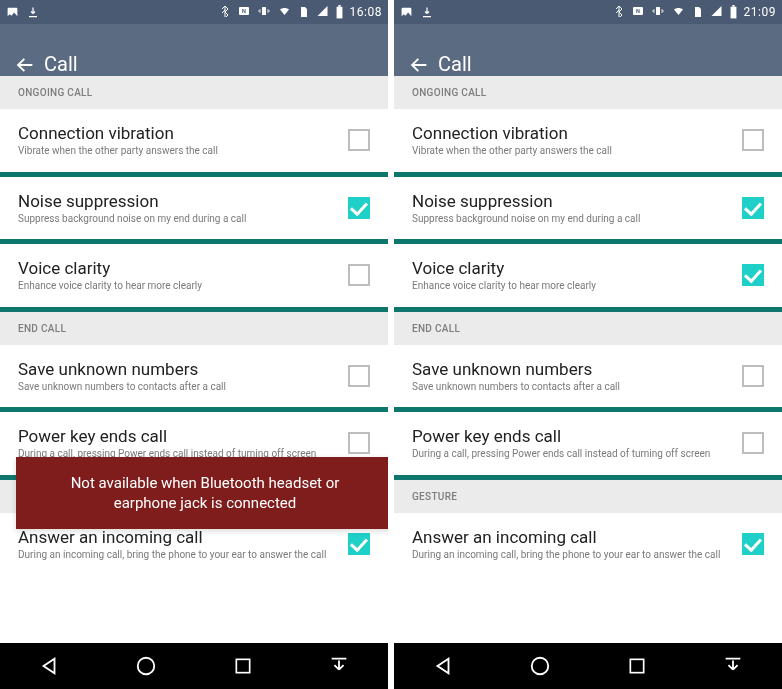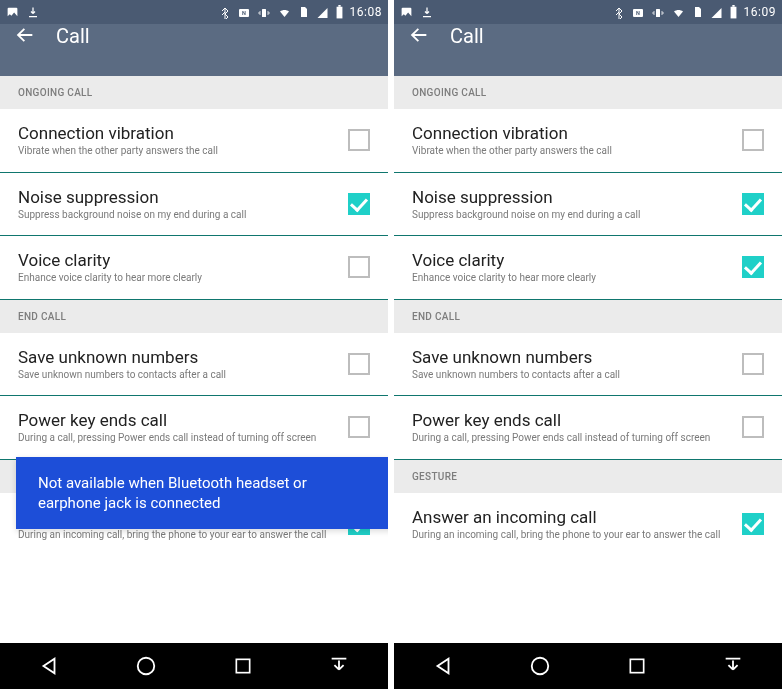--- a/index.html
+++ b/index.html
@@ -3,39 +3,39 @@
 <meta charset="utf-8">
 <style>
   * { margin: 0; padding: 0; box-sizing: border-box; }
   body { background: #fff; font-family: Roboto, Arial, sans-serif; width: 782px; height: 689px; overflow: hidden; position: relative; }
   .wrap { display: flex; width: 782px; height: 689px; }
   .screen { width: 388px; height: 689px; position: relative; display: flex; flex-direction: column; background: #fff; overflow: hidden; }
   .screen + .screen { margin-left: 6px; }
 
   .statusbar { height: 24px; background: #4a5a72; color: #fff; display: flex; align-items: center; justify-content: space-between; padding: 0 6px; font-size: 12px; }
   .status-left { display: flex; gap: 8px; align-items: center; }
-  .status-right { display: flex; gap: 6px; align-items: flex-end; }
+  .status-right { display: flex; gap: 6px; align-items: flex-start; }
   .status-right svg, .status-left svg { fill: #fff; }
   .clock { font-weight: 400; letter-spacing: .5px; }
 
-  .appbar { height: 52px; background: #5b6b82; color: #fff; display: flex; align-items: flex-start; padding: 0 14px; gap: 20px; }
+  .appbar { height: 52px; background: #5b6b82; color: #fff; display: flex; align-items: flex-end; padding: 0 14px; gap: 8px; }
   .appbar .title { font-size: 20px; font-weight: 400; }
 
   .content { flex: 1; overflow: hidden; position: relative; }
   .section-header { background: #ebebeb; color: #7d7d7d; font-size: 10px; font-weight: 500; padding: 11px 18px; letter-spacing: .3px; }
-  .row { display: flex; align-items: center; padding: 14px 18px 14px 18px; border-bottom: 1px solid #0f766e; background: #fff; }
+  .row { display: flex; align-items: center; padding: 14px 18px 14px 18px; border-bottom: 5px solid #0f766e; background: #fff; }
   .row:last-child { border-bottom: none; }
   .row .text { flex: 1; padding-right: 10px; }
   .row .title-t { font-size: 17px; color: #222; margin-bottom: 2px; }
   .row .sub { font-size: 10px; color: #7a7a7a; line-height: 1.25; }
   .chk { width: 22px; height: 22px; border: 2px solid #bdbdbd; background: #fff; flex-shrink: 0; position: relative; }
   .chk.checked { background: #1fd0c8; border-color: #1fd0c8; }
   .chk.checked::after { content: ""; position: absolute; left: 4px; top: 0px; width: 7px; height: 13px; border: solid #fff; border-width: 0 3px 3px 0; transform: rotate(42deg); }
 
-  .toast { position: absolute; left: 16px; right: -6px; bottom: 114px; background: #1d4ed8; color: #fff; font-size: 15px; padding: 16px 22px; line-height: 1.35; z-index: 5; box-shadow: 0 2px 6px rgba(0,0,0,.15); }
+  .toast { position: absolute; left: 16px; right: -6px; bottom: 114px; background: #7f1d1d; color: #fff; font-size: 15px; padding: 16px 22px; line-height: 1.35; z-index: 5; box-shadow: 0 2px 6px rgba(0,0,0,.15); text-align: center; }
 
   .navbar { height: 46px; background: #000; display: flex; align-items: center; justify-content: space-around; }
   .navbar svg { stroke: #fff; fill: none; stroke-width: 2; }
 
   .icon { display: inline-flex; }
 </style>
 </head>
 <body>
 
 <div class="wrap">
@@ -234,21 +234,21 @@
             <svg width="13" height="12" viewBox="0 0 24 24">
               <path d="M2 22h20L22 2z" fill="#fff"></path>
             </svg>
           </span>
         <span class="icon">
             <svg width="9" height="14" viewBox="0 0 12 24">
               <rect x="1" y="3" width="10" height="20" fill="#fff"></rect>
               <rect x="4" y="0" width="4" height="3" fill="#fff"></rect>
             </svg>
           </span>
-        <span class="clock">16:09</span>
+        <span class="clock">21:09</span>
       </div>
     </div>
 
     <div class="appbar">
       <span class="icon">
           <svg width="22" height="22" viewBox="0 0 24 24">
             <path d="M20 11H7l5-5-1.4-1.4L3 12l7.6 7.4L12 18l-5-5h13z" fill="#fff"></path>
           </svg>
         </span>
       <span class="title">Call</span>

